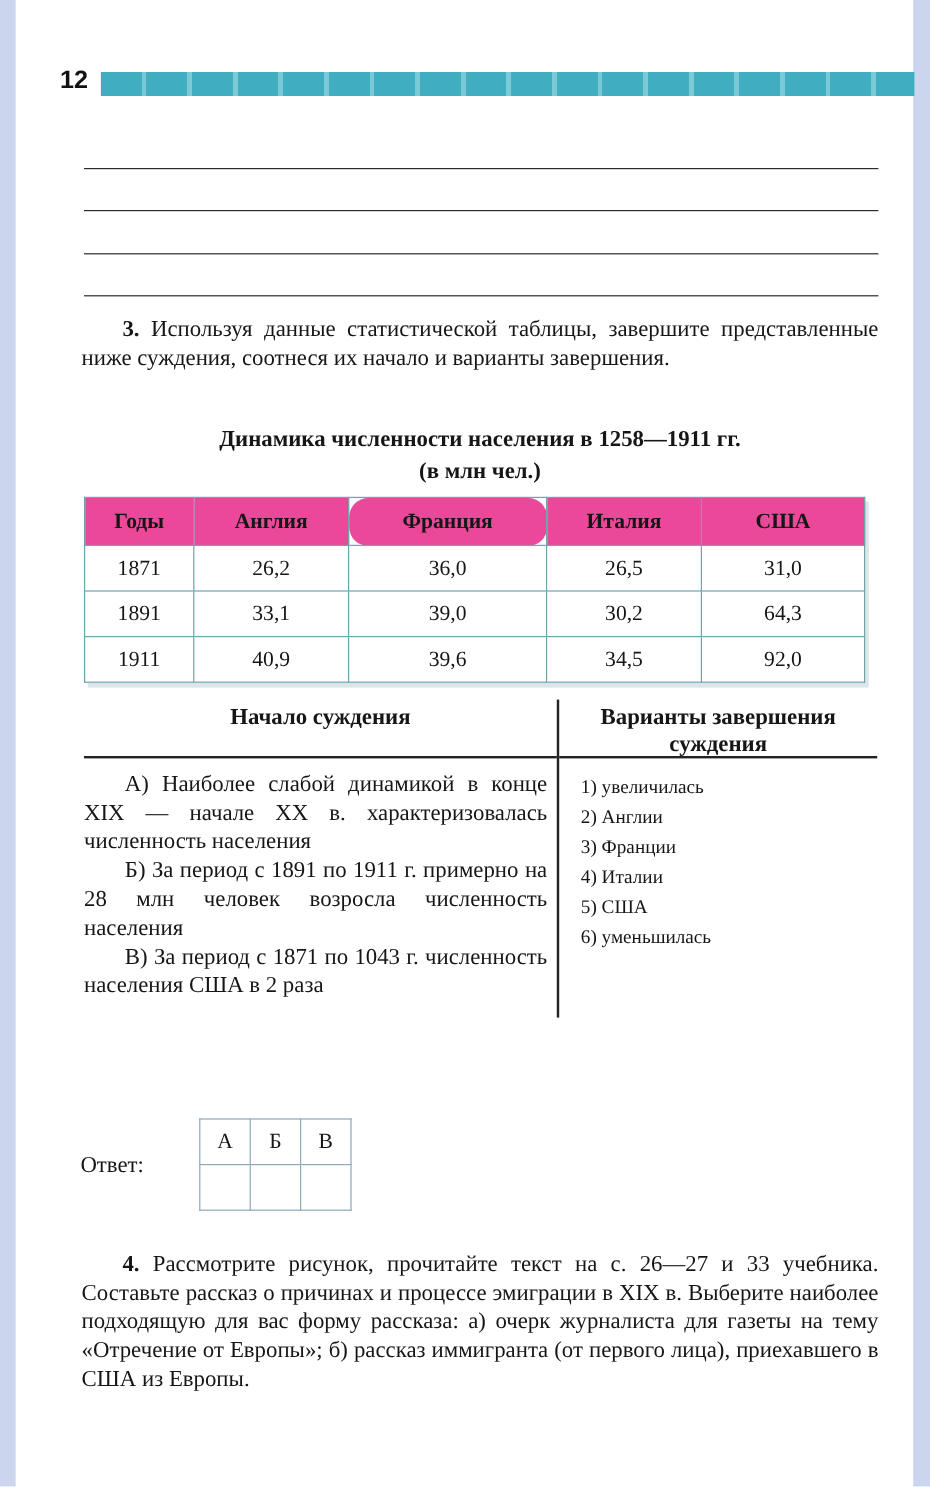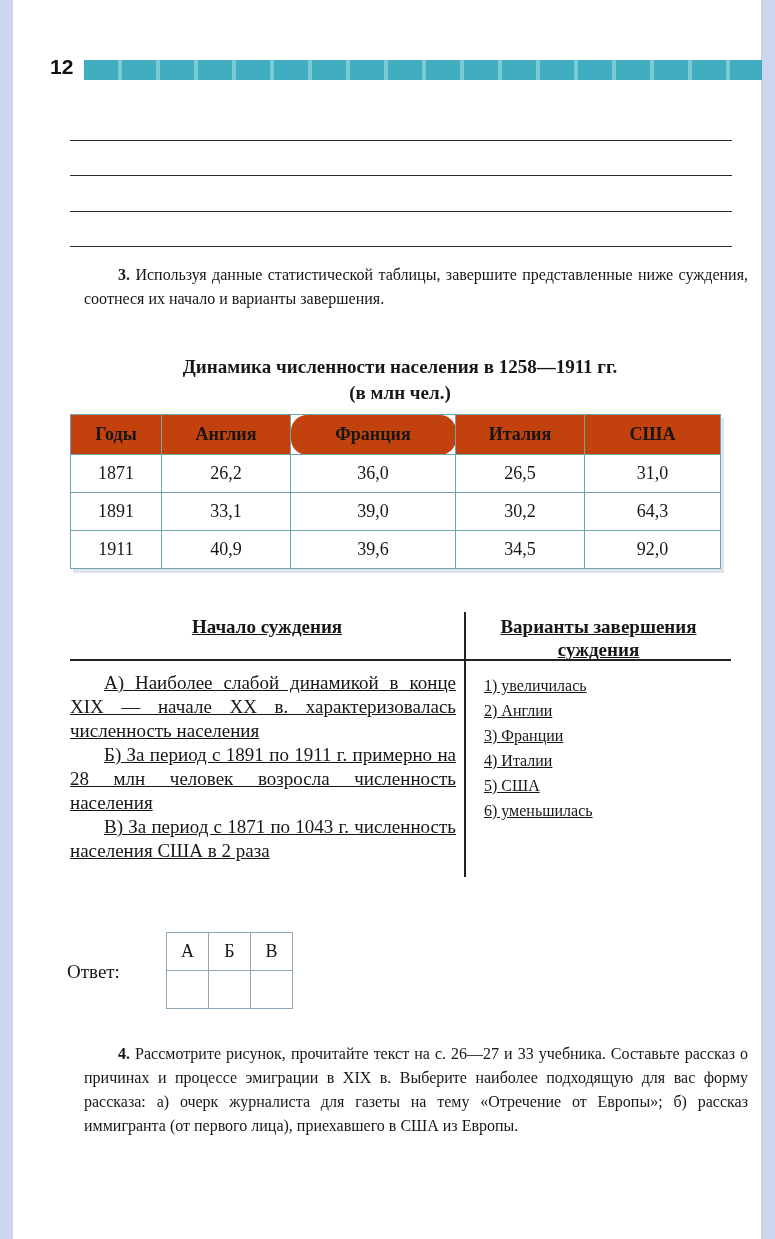--- a/index.html
+++ b/index.html
@@ -13,36 +13,36 @@
   .teal-bar {
     position:absolute; left:84px; top:60px; width:678px; height:20px;
     background:repeating-linear-gradient(90deg,#41adc0 0px,#41adc0 34px,#79c9d6 34px,#79c9d6 38px);
   }
   .page-num {
     position:absolute; left:26px; top:55px;
     font-family:Liberation Sans, sans-serif; font-weight:bold; font-size:21px; color:#111;margin-left:24px;
   }
   .wline { position:absolute; left:70px; width:662px; height:0; border-top:1.6px solid #2b2b2b; }
   .para {
-    position:absolute; left:84px; width:664px;
-    font-size:16px; line-height:24px; text-align:justify; text-indent:34px;
+    position:absolute; left:68px; width:664px;
+    font-size:19px; line-height:24px; text-align:justify; text-indent:34px;
   }
   .task-num { font-weight:bold; }
   .tbl-title { position:absolute; left:68px; width:664px; text-align:center; font-weight:bold; font-size:19px; }
   table.stats {
     position:absolute; left:70px; top:414px; border-collapse:collapse;
     box-shadow:3px 4px 0 rgba(140,170,185,0.30); background:#fff;
   }
   table.stats th, table.stats td {
     border:1px solid #6fa3ae; text-align:center; vertical-align:middle; padding:0;
   }
-  table.stats th { background:#c2410c; font-weight:bold; font-size:18px; height:39px; }
+  table.stats th { background:#ec4899; font-weight:bold; font-size:18px; height:39px; }
   table.stats td { font-size:18px; height:37px; }
   .c-year{width:90px;} .c-eng{width:128px;} .c-fra{width:164px;border-radius:16px;} .c-ita{width:128px;} .c-usa{width:135px;}
-  .match { position:absolute; left:70px; top:612px; width:661px; display:flex;text-decoration:underline; }
+  .match { position:absolute; left:70px; top:583px; width:661px; display:flex; }
   .match-left { width:396px; border-right:2px solid #222; box-sizing:border-box; }
   .match-right { flex:1; }
   .m-head {
     height:49px; border-bottom:2px solid #222; box-sizing:border-box;
     font-weight:bold; font-size:19px; line-height:23px;
     display:flex; align-items:flex-start; justify-content:center; text-align:center; padding-top:3px;
   }
   .m-body-left { padding:10px 8px 14px 0; }
   .m-body-left p { margin:0; font-size:19px; line-height:24px; text-align:justify; text-indent:34px; }
   .m-body-right { padding:12px 0 0 18px; }

